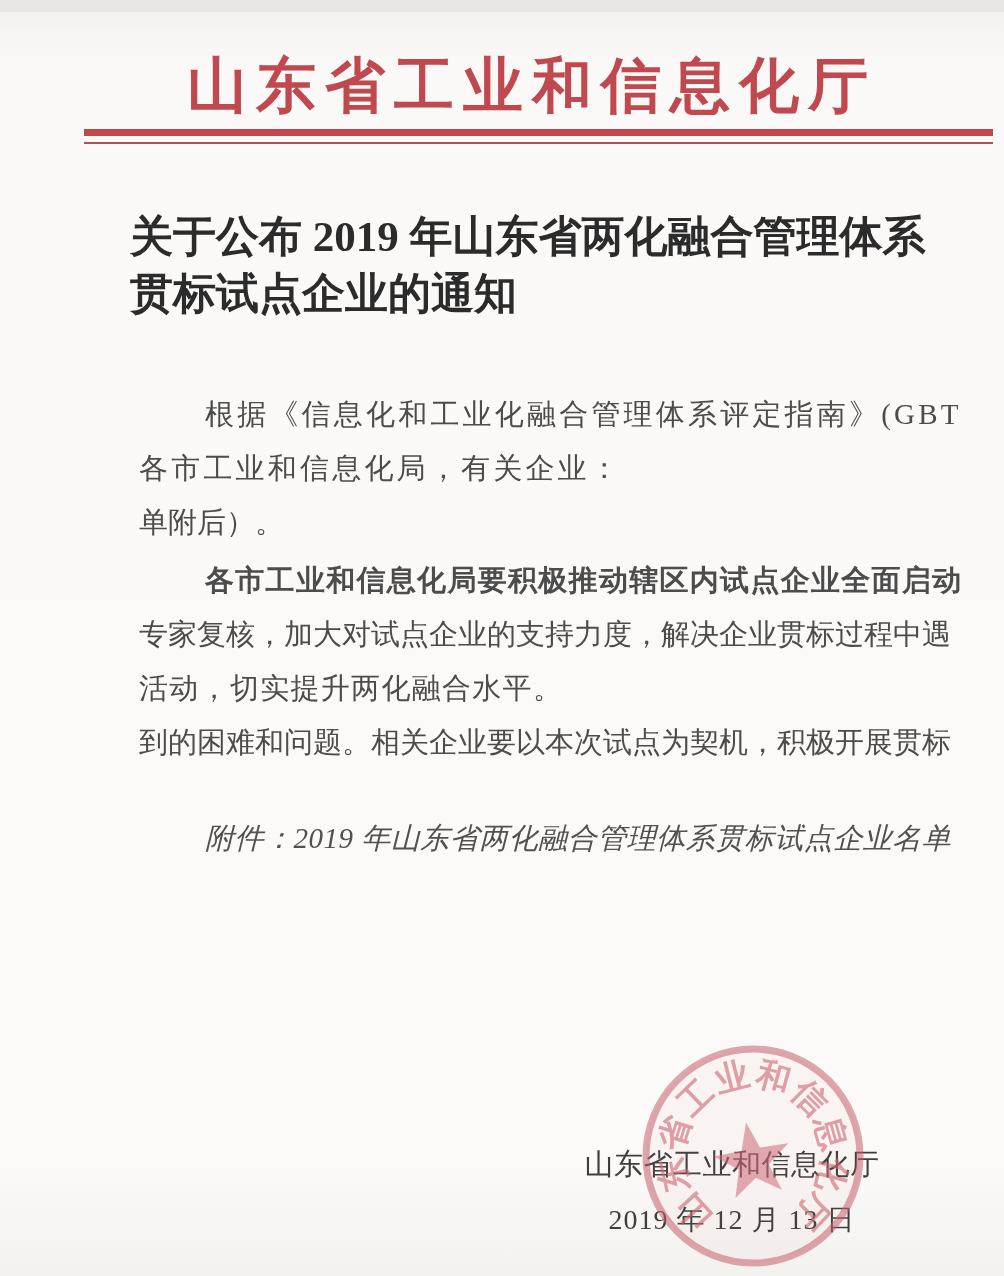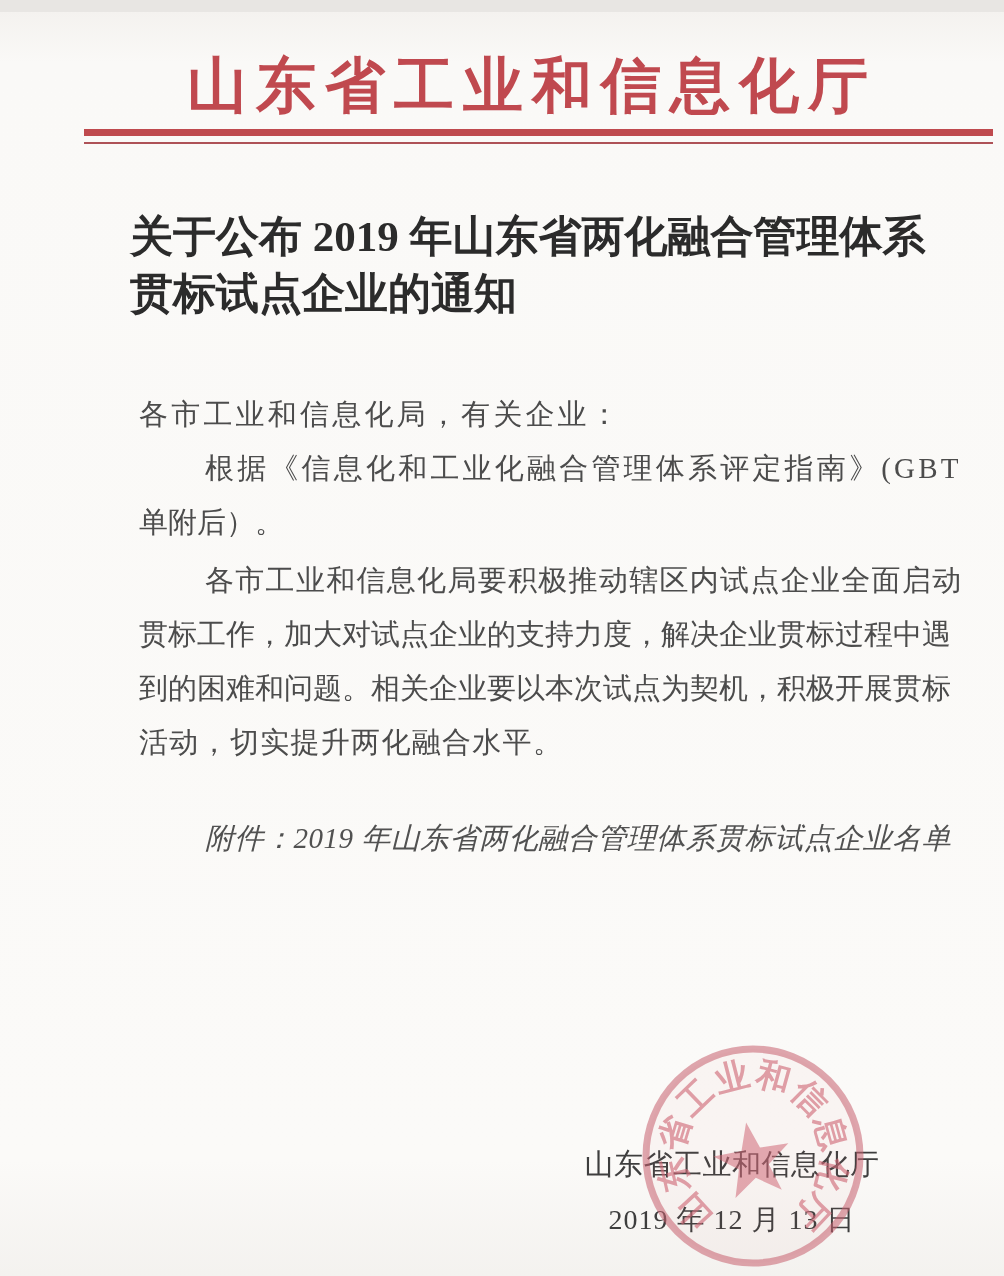--- a/index.html
+++ b/index.html
@@ -33,21 +33,21 @@
   
   .body{
     position:absolute;left:139px;top:375px;width:832px;
     color:#4c4c4c;font-size:29px;
   }
   .bline{line-height:54px;height:54px;white-space:nowrap;}
   .ind{padding-left:66px;}
   .ls1{letter-spacing:1.3px;}
   .ls2{letter-spacing:1.8px;}
   .ls3{letter-spacing:3.2px;}
-  .p2-start{margin-top:4px;}
+  .p2-start{margin-top:4px;font-weight:bold;}
   .attachment{margin-top:42px;letter-spacing:0.5px;color:#515151;font-style:italic;}
   
   .sign-block{
     position:absolute;right:122px;top:1132px;width:300px;
     text-align:center;color:#3e3e3e;white-space:nowrap;
   }
   .sign-issuer{font-size:29px;line-height:40px;letter-spacing:0.5px;}
   .sign-date{font-size:28px;line-height:36px;margin-top:18px;letter-spacing:1px;}
   
   .seal{position:absolute;left:623px;top:1014px;width:260px;height:260px;pointer-events:none;}
@@ -60,29 +60,29 @@
   <div class="letterhead">山东省工业和信息化厅</div>
   <div class="rule rule-thick"></div>
   <div class="rule rule-thin"></div>
 
   <div class="doc-title">
     <div>关于公布 2019 年山东省两化融合管理体系</div>
     <div>贯标试点企业的通知</div>
   </div>
 
   <div class="body">
+    <div class="bline ind ls3">根据《信息化和工业化融合管理体系评定指南》(GBT</div>
+
     <div class="bline ls3">各市工业和信息化局，有关企业：</div>
-
-    <div class="bline ind ls3">根据《信息化和工业化融合管理体系评定指南》(GBT</div>
     <div class="bline">单附后）。</div>
 
     <div class="bline ind ls1 p2-start">各市工业和信息化局要积极推动辖区内试点企业全面启动</div>
-    <div class="bline">贯标工作，加大对试点企业的支持力度，解决企业贯标过程中遇</div>
+    <div class="bline">专家复核，加大对试点企业的支持力度，解决企业贯标过程中遇</div>
+    <div class="bline ls1">活动，切实提升两化融合水平。</div>
     <div class="bline">到的困难和问题。相关企业要以本次试点为契机，积极开展贯标</div>
-    <div class="bline ls1">活动，切实提升两化融合水平。</div>
 
     <div class="bline ind attachment">附件：2019 年山东省两化融合管理体系贯标试点企业名单</div>
   </div>
 
   <div class="sign-block">
     <div class="sign-issuer">山东省工业和信息化厅</div>
     <div class="sign-date">2019 年 12 月 13 日</div>
   </div>
 
   <svg class="seal" viewBox="0 0 260 260">

